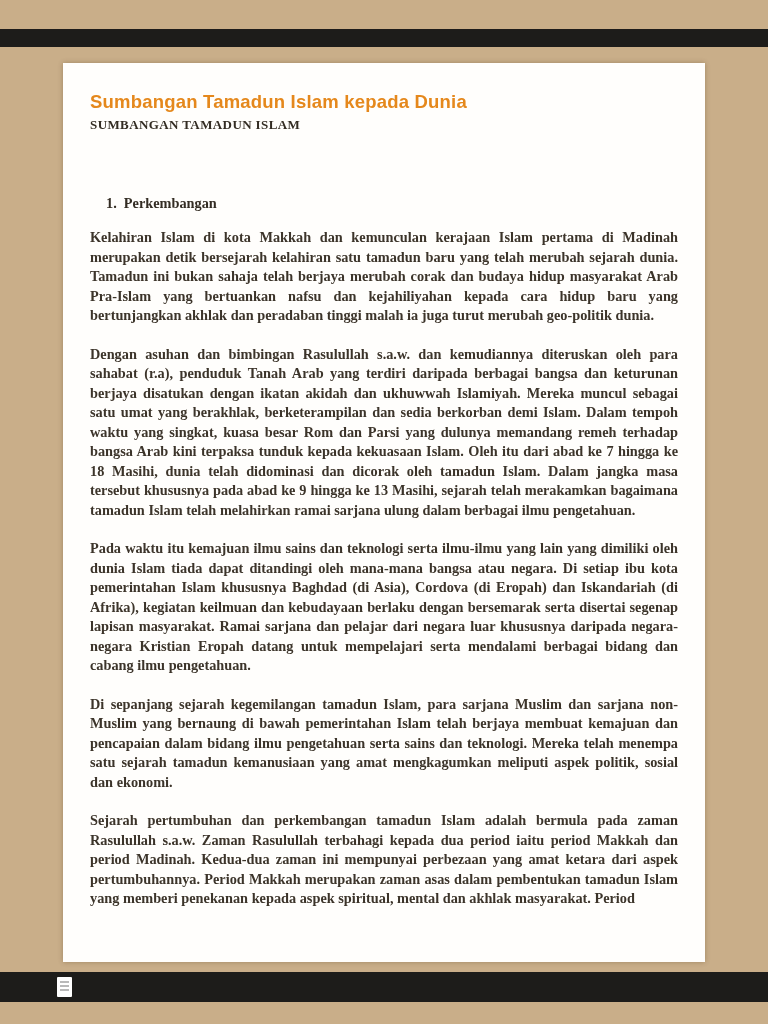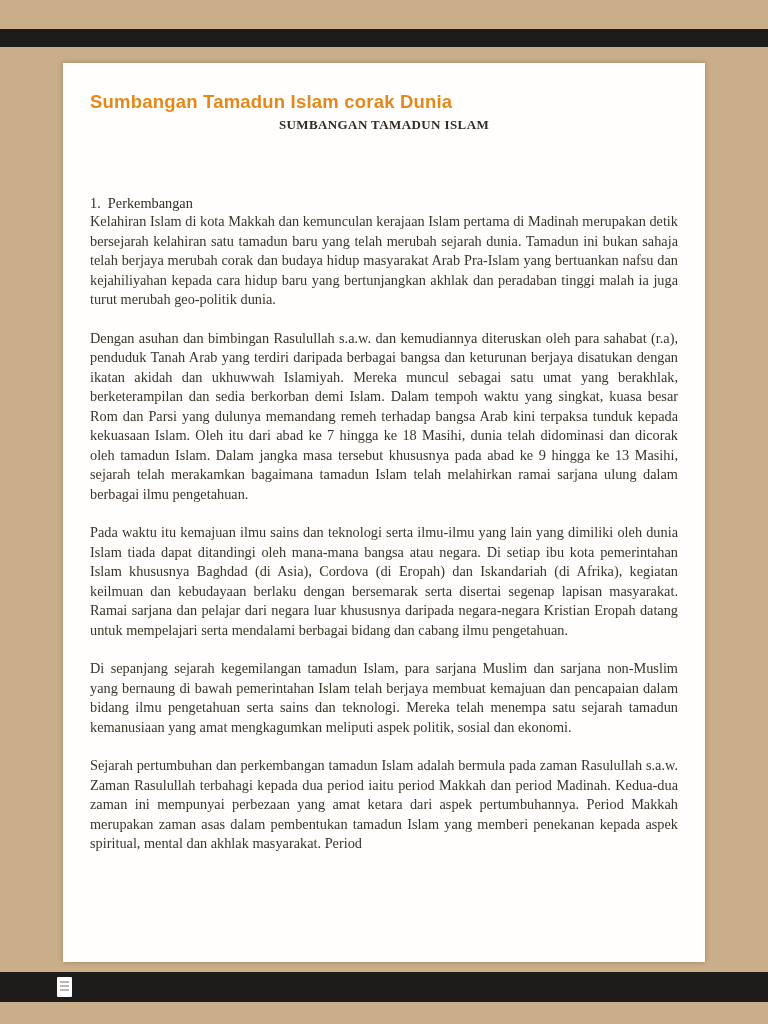--- a/index.html
+++ b/index.html
@@ -36,45 +36,46 @@
   .doc-title {
     margin: 0;
     color: #e5881c;
     font-family: "Liberation Sans", sans-serif;
     font-size: 18.5px;
     font-weight: 700;
     letter-spacing: 0.2px;
   }
   .doc-subtitle {
     margin: 4px 0 0 0;
-    text-align: center;
+    text-align: left;
     font-weight: bold;
     font-size: 13px;
     color: #332c23;
     letter-spacing: 0.4px;
   }
   .section-heading {
-    margin: 0;
+    margin: 16px;
     font-size: 14.3px;
-    font-weight: normal;
+    font-weight: bold;
     color: #332c23;
     white-space: pre-wrap;
   }
   .section-heading.first {
     margin-top: 62px;
   }
   .section-heading.sub {
     margin-top: 2px;
   }
   p.body {
     margin: 0 0 19px 0;
     font-size: 14.3px;
     line-height: 19.5px;
     text-align: justify;
     color: #3c342a;
+    font-weight: bold;
   }
   p.body.last {
     margin-bottom: 12px;
   }
   .bottom-bar {
     position: absolute;
     top: 972px;
     left: 0;
     width: 768px;
     height: 30px;
@@ -102,21 +103,21 @@
   }
 </style>
 </head>
 <body>
 
 <div class="viewer">
 
   <div class="top-bar"></div>
 
   <div class="page">
-    <h1 class="doc-title">Sumbangan Tamadun Islam corak Dunia</h1>
+    <h1 class="doc-title">Sumbangan Tamadun Islam kepada Dunia</h1>
 
     <div class="doc-subtitle">SUMBANGAN TAMADUN ISLAM</div>
 
     <h2 class="section-heading first">1.&nbsp;&nbsp;Perkembangan</h2>
 
     <p class="body">Kelahiran Islam di kota Makkah dan kemunculan kerajaan Islam pertama di Madinah merupakan detik bersejarah kelahiran satu tamadun baru yang telah merubah sejarah dunia. Tamadun ini bukan sahaja telah berjaya merubah corak dan budaya hidup masyarakat Arab Pra-Islam yang bertuankan nafsu dan kejahiliyahan kepada cara hidup baru yang bertunjangkan akhlak dan peradaban tinggi malah ia juga turut merubah geo-politik dunia.</p>
 
     <p class="body">Dengan asuhan dan bimbingan Rasulullah s.a.w. dan kemudiannya diteruskan oleh para sahabat (r.a), penduduk Tanah Arab yang terdiri daripada berbagai bangsa dan keturunan berjaya disatukan dengan ikatan akidah dan ukhuwwah Islamiyah. Mereka muncul sebagai satu umat yang berakhlak, berketerampilan dan sedia berkorban demi Islam. Dalam tempoh waktu yang singkat, kuasa besar Rom dan Parsi yang dulunya memandang remeh terhadap bangsa Arab kini terpaksa tunduk kepada kekuasaan Islam. Oleh itu dari abad ke 7 hingga ke 18 Masihi, dunia telah didominasi dan dicorak oleh tamadun Islam. Dalam jangka masa tersebut khususnya pada abad ke 9 hingga ke 13 Masihi, sejarah telah merakamkan bagaimana tamadun Islam telah melahirkan ramai sarjana ulung dalam berbagai ilmu pengetahuan.</p>
 
     <p class="body">Pada waktu itu kemajuan ilmu sains dan teknologi serta ilmu-ilmu yang lain yang dimiliki oleh dunia Islam tiada dapat ditandingi oleh mana-mana bangsa atau negara. Di setiap ibu kota pemerintahan Islam khususnya Baghdad (di Asia), Cordova (di Eropah) dan Iskandariah (di Afrika), kegiatan keilmuan dan kebudayaan berlaku dengan bersemarak serta disertai segenap lapisan masyarakat. Ramai sarjana dan pelajar dari negara luar khususnya daripada negara-negara Kristian Eropah datang untuk mempelajari serta mendalami berbagai bidang dan cabang ilmu pengetahuan.</p>

